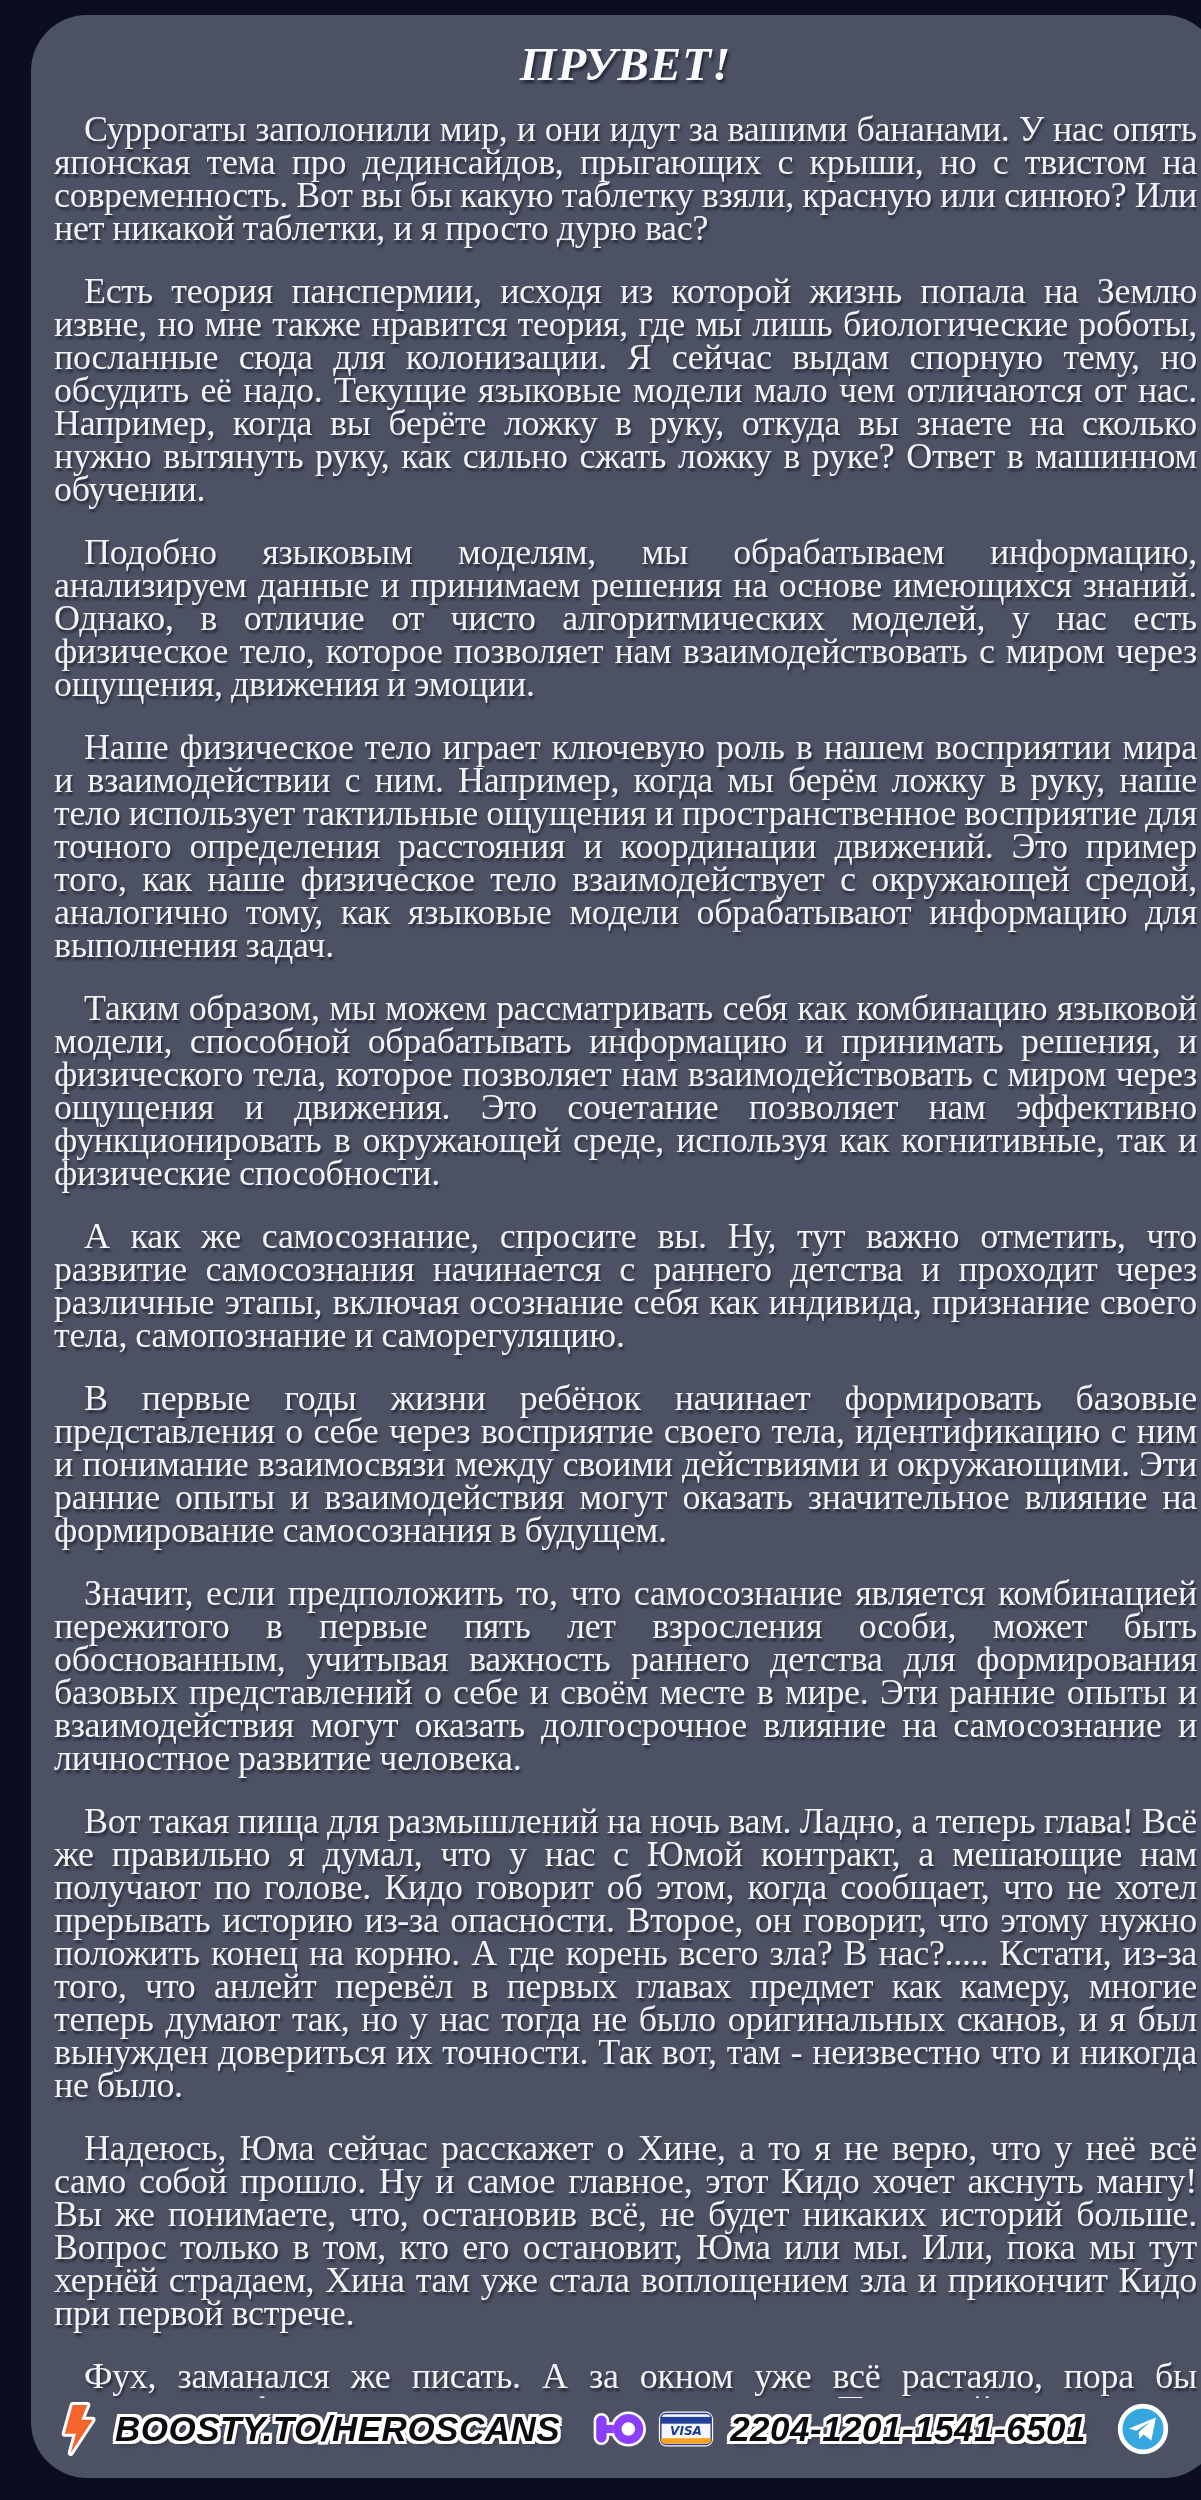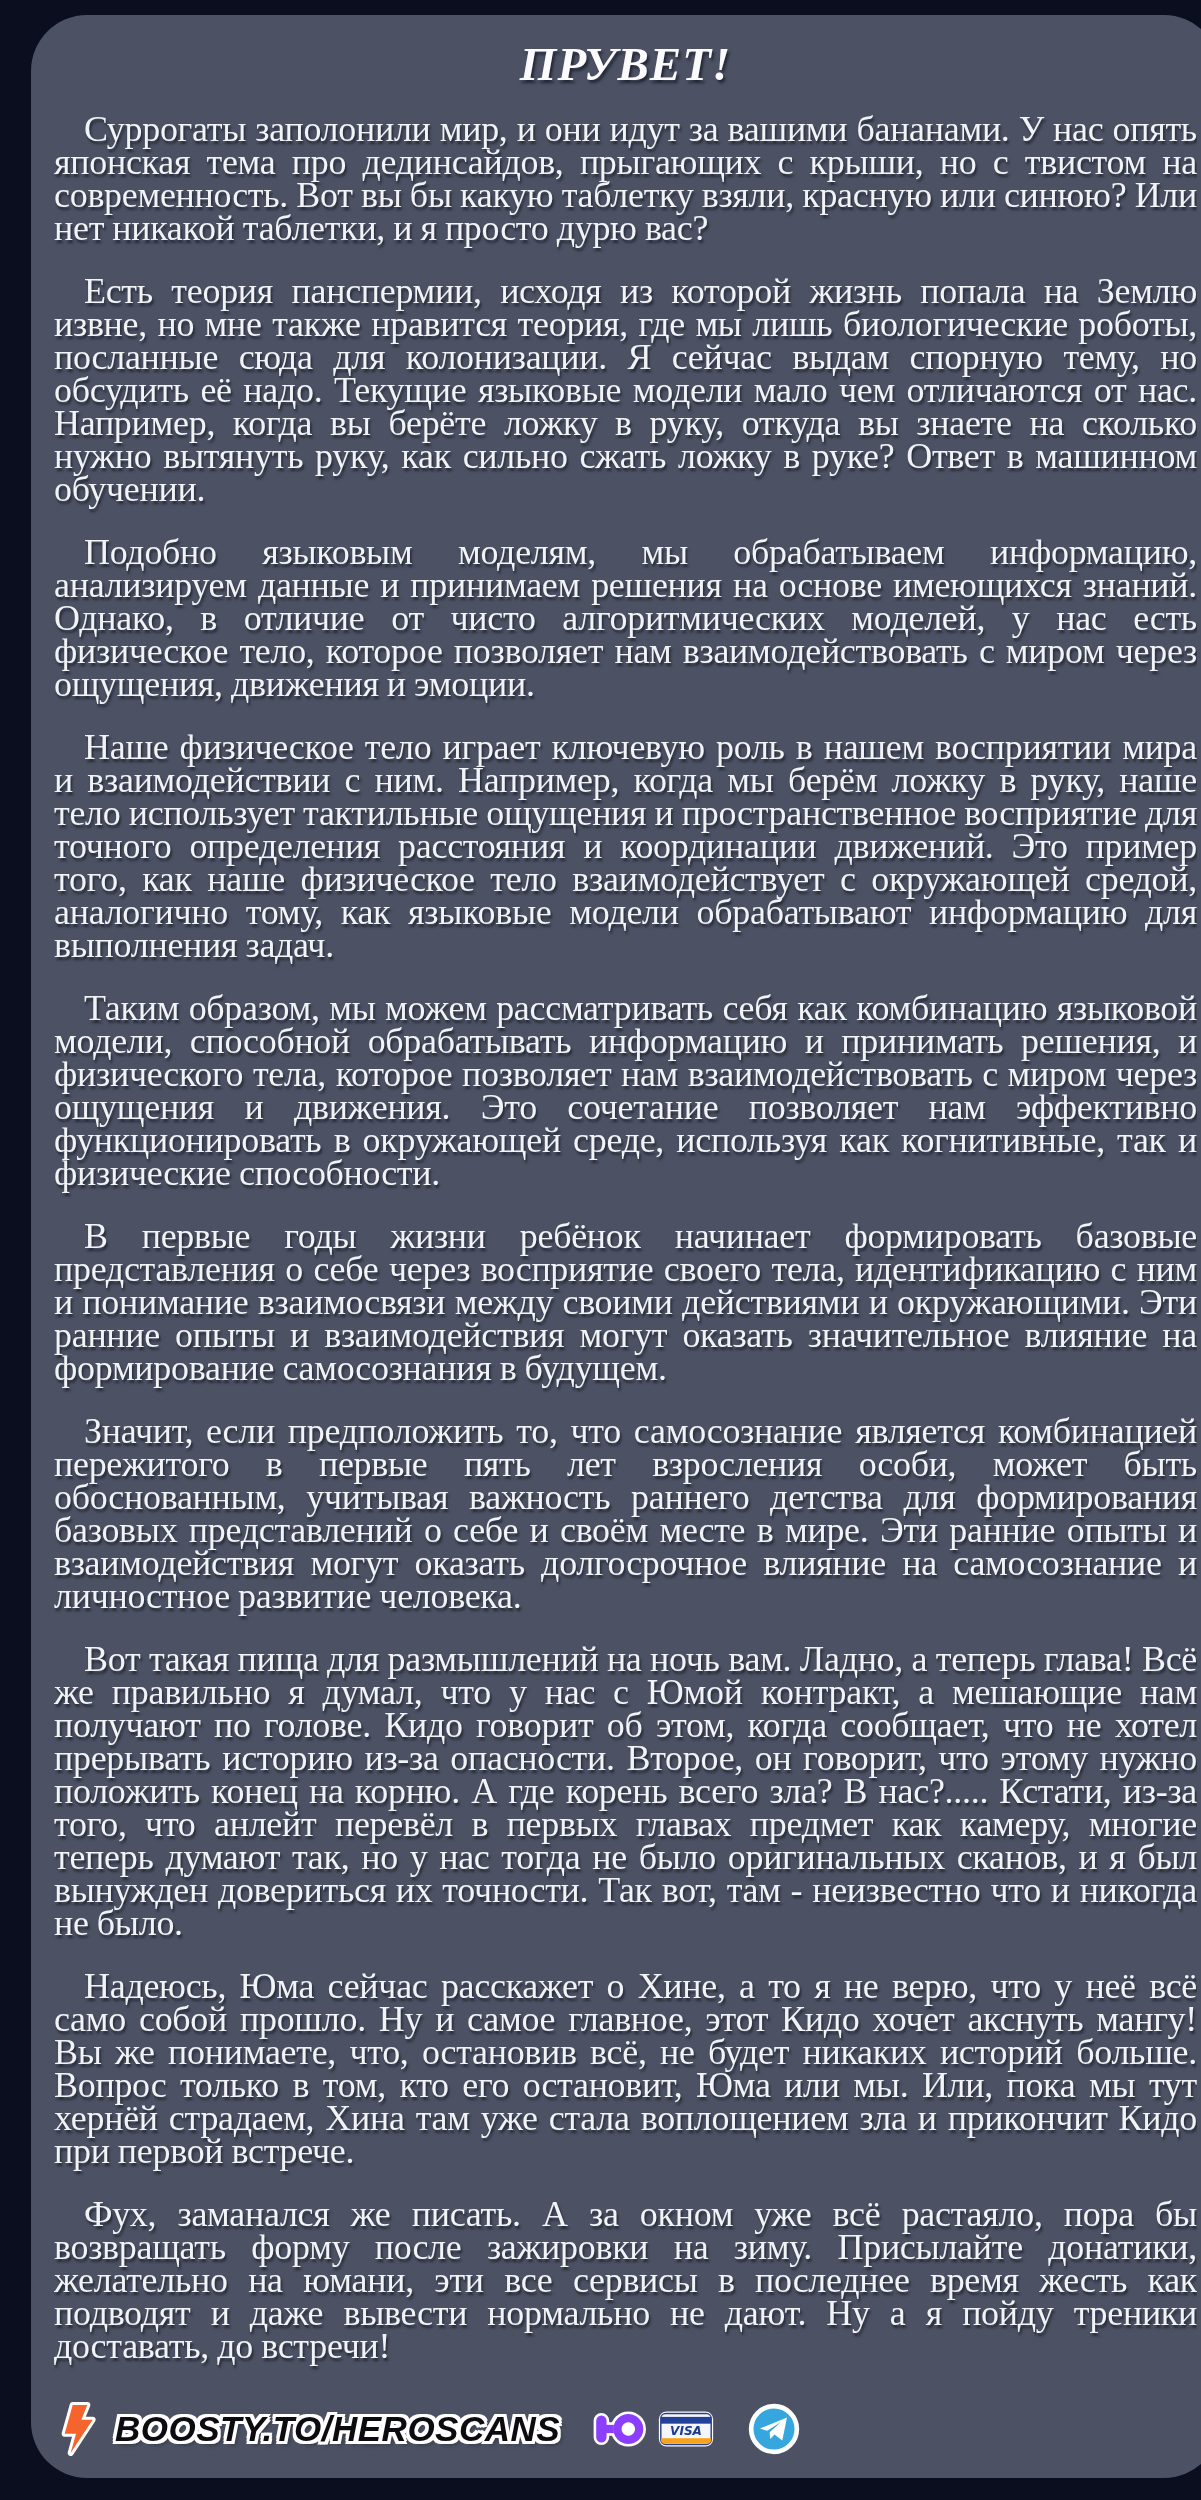--- a/index.html
+++ b/index.html
@@ -54,20 +54,21 @@
   <div class="card">
 
     <h1 class="title">ПРУВЕТ!</h1>
 
     <div class="paras" id="paras">
         <p class="para">Суррогаты заполонили мир, и они идут за вашими бананами. У нас опять японская тема про дединсайдов, прыгающих с крыши, но с твистом на современность. Вот вы бы какую таблетку взяли, красную или синюю? Или нет никакой таблетки, и я просто дурю вас?</p>
         <p class="para">Есть теория панспермии, исходя из которой жизнь попала на Землю извне, но мне также нравится теория, где мы лишь биологические роботы, посланные сюда для колонизации. Я сейчас выдам спорную тему, но обсудить её надо. Текущие языковые модели мало чем отличаются от нас. Например, когда вы берёте ложку в руку, откуда вы знаете на сколько нужно вытянуть руку, как сильно сжать ложку в руке? Ответ в машинном обучении.</p>
         <p class="para">Подобно языковым моделям, мы обрабатываем информацию, анализируем данные и принимаем решения на основе имеющихся знаний. Однако, в отличие от чисто алгоритмических моделей, у нас есть физическое тело, которое позволяет нам взаимодействовать с миром через ощущения, движения и эмоции.</p>
         <p class="para">Наше физическое тело играет ключевую роль в нашем восприятии мира и взаимодействии с ним. Например, когда мы берём ложку в руку, наше тело использует тактильные ощущения и пространственное восприятие для точного определения расстояния и координации движений. Это пример того, как наше физическое тело взаимодействует с окружающей средой, аналогично тому, как языковые модели обрабатывают информацию для выполнения задач.</p>
         <p class="para">Таким образом, мы можем рассматривать себя как комбинацию языковой модели, способной обрабатывать информацию и принимать решения, и физического тела, которое позволяет нам взаимодействовать с миром через ощущения и движения. Это сочетание позволяет нам эффективно функционировать в окружающей среде, используя как когнитивные, так и физические способности.</p>
+        <p class="para">А как же самосознание, спросите вы. Ну, тут важно отметить, что развитие самосознания начинается с раннего детства и проходит через различные этапы, включая осознание себя как индивида, признание своего тела, самопознание и саморегуляцию.</p>
         <p class="para">В первые годы жизни ребёнок начинает формировать базовые представления о себе через восприятие своего тела, идентификацию с ним и понимание взаимосвязи между своими действиями и окружающими. Эти ранние опыты и взаимодействия могут оказать значительное влияние на формирование самосознания в будущем.</p>
         <p class="para">Значит, если предположить то, что самосознание является комбинацией пережитого в первые пять лет взросления особи, может быть обоснованным, учитывая важность раннего детства для формирования базовых представлений о себе и своём месте в мире. Эти ранние опыты и взаимодействия могут оказать долгосрочное влияние на самосознание и личностное развитие человека.</p>
         <p class="para">Вот такая пища для размышлений на ночь вам. Ладно, а теперь глава! Всё же правильно я думал, что у нас с Юмой контракт, а мешающие нам получают по голове. Кидо говорит об этом, когда сообщает, что не хотел прерывать историю из-за опасности. Второе, он говорит, что этому нужно положить конец на корню. А где корень всего зла? В нас?..... Кстати, из-за того, что анлейт перевёл в первых главах предмет как камеру, многие теперь думают так, но у нас тогда не было оригинальных сканов, и я был вынужден довериться их точности. Так вот, там - неизвестно что и никогда не было.</p>
         <p class="para">Надеюсь, Юма сейчас расскажет о Хине, а то я не верю, что у неё всё само собой прошло. Ну и самое главное, этот Кидо хочет акснуть мангу! Вы же понимаете, что, остановив всё, не будет никаких историй больше. Вопрос только в том, кто его остановит, Юма или мы. Или, пока мы тут хернёй страдаем, Хина там уже стала воплощением зла и прикончит Кидо при первой встрече.</p>
         <p class="para">Фух, заманался же писать. А за окном уже всё растаяло, пора бы возвращать форму после зажировки на зиму. Присылайте донатики, желательно на юмани, эти все сервисы в последнее время жесть как подводят и даже вывести нормально не дают. Ну а я пойду треники доставать, до встречи!</p>
       </div>
 
     <div class="footer">
       <div class="frow">
 
@@ -110,20 +111,21 @@
               </defs>
               <rect x="4" y="6" width="56" height="36" rx="8" fill="#ffffff"></rect>
               <rect x="6" y="8" width="52" height="32" rx="5" fill="#f4f6fb" stroke="#2b3f8f" stroke-width="1.5"></rect>
               <g clip-path="url(#cardclip)">
                 <rect x="6" y="11.5" width="52" height="7" fill="#23409a"></rect>
                 <rect x="6" y="33.5" width="52" height="5.5" fill="#f7a21b"></rect>
               </g>
               <text x="32" y="30" text-anchor="middle" font-family="DejaVu Sans, sans-serif" font-size="12.5" font-style="italic" font-weight="bold" fill="#1a3c94">VISA</text>
             </svg>
           </span>
+          <span class="flabel">2204-1201-1541-6501</span>
         </div>
 
         <div class="fitem">
           <span class="icon">
             <svg width="54" height="54" viewBox="0 0 52 52">
               <circle cx="26" cy="26" r="22" fill="#35a6de" stroke="#ffffff" stroke-width="4.5"></circle>
               <path d="M12.5 25.5 L38.5 15 L34 37 L26.5 31.2 L22.3 35.6 L21.8 29.2 L33 19 L19.5 27.8 Z" fill="#ffffff"></path>
             </svg>
           </span>
         </div>

